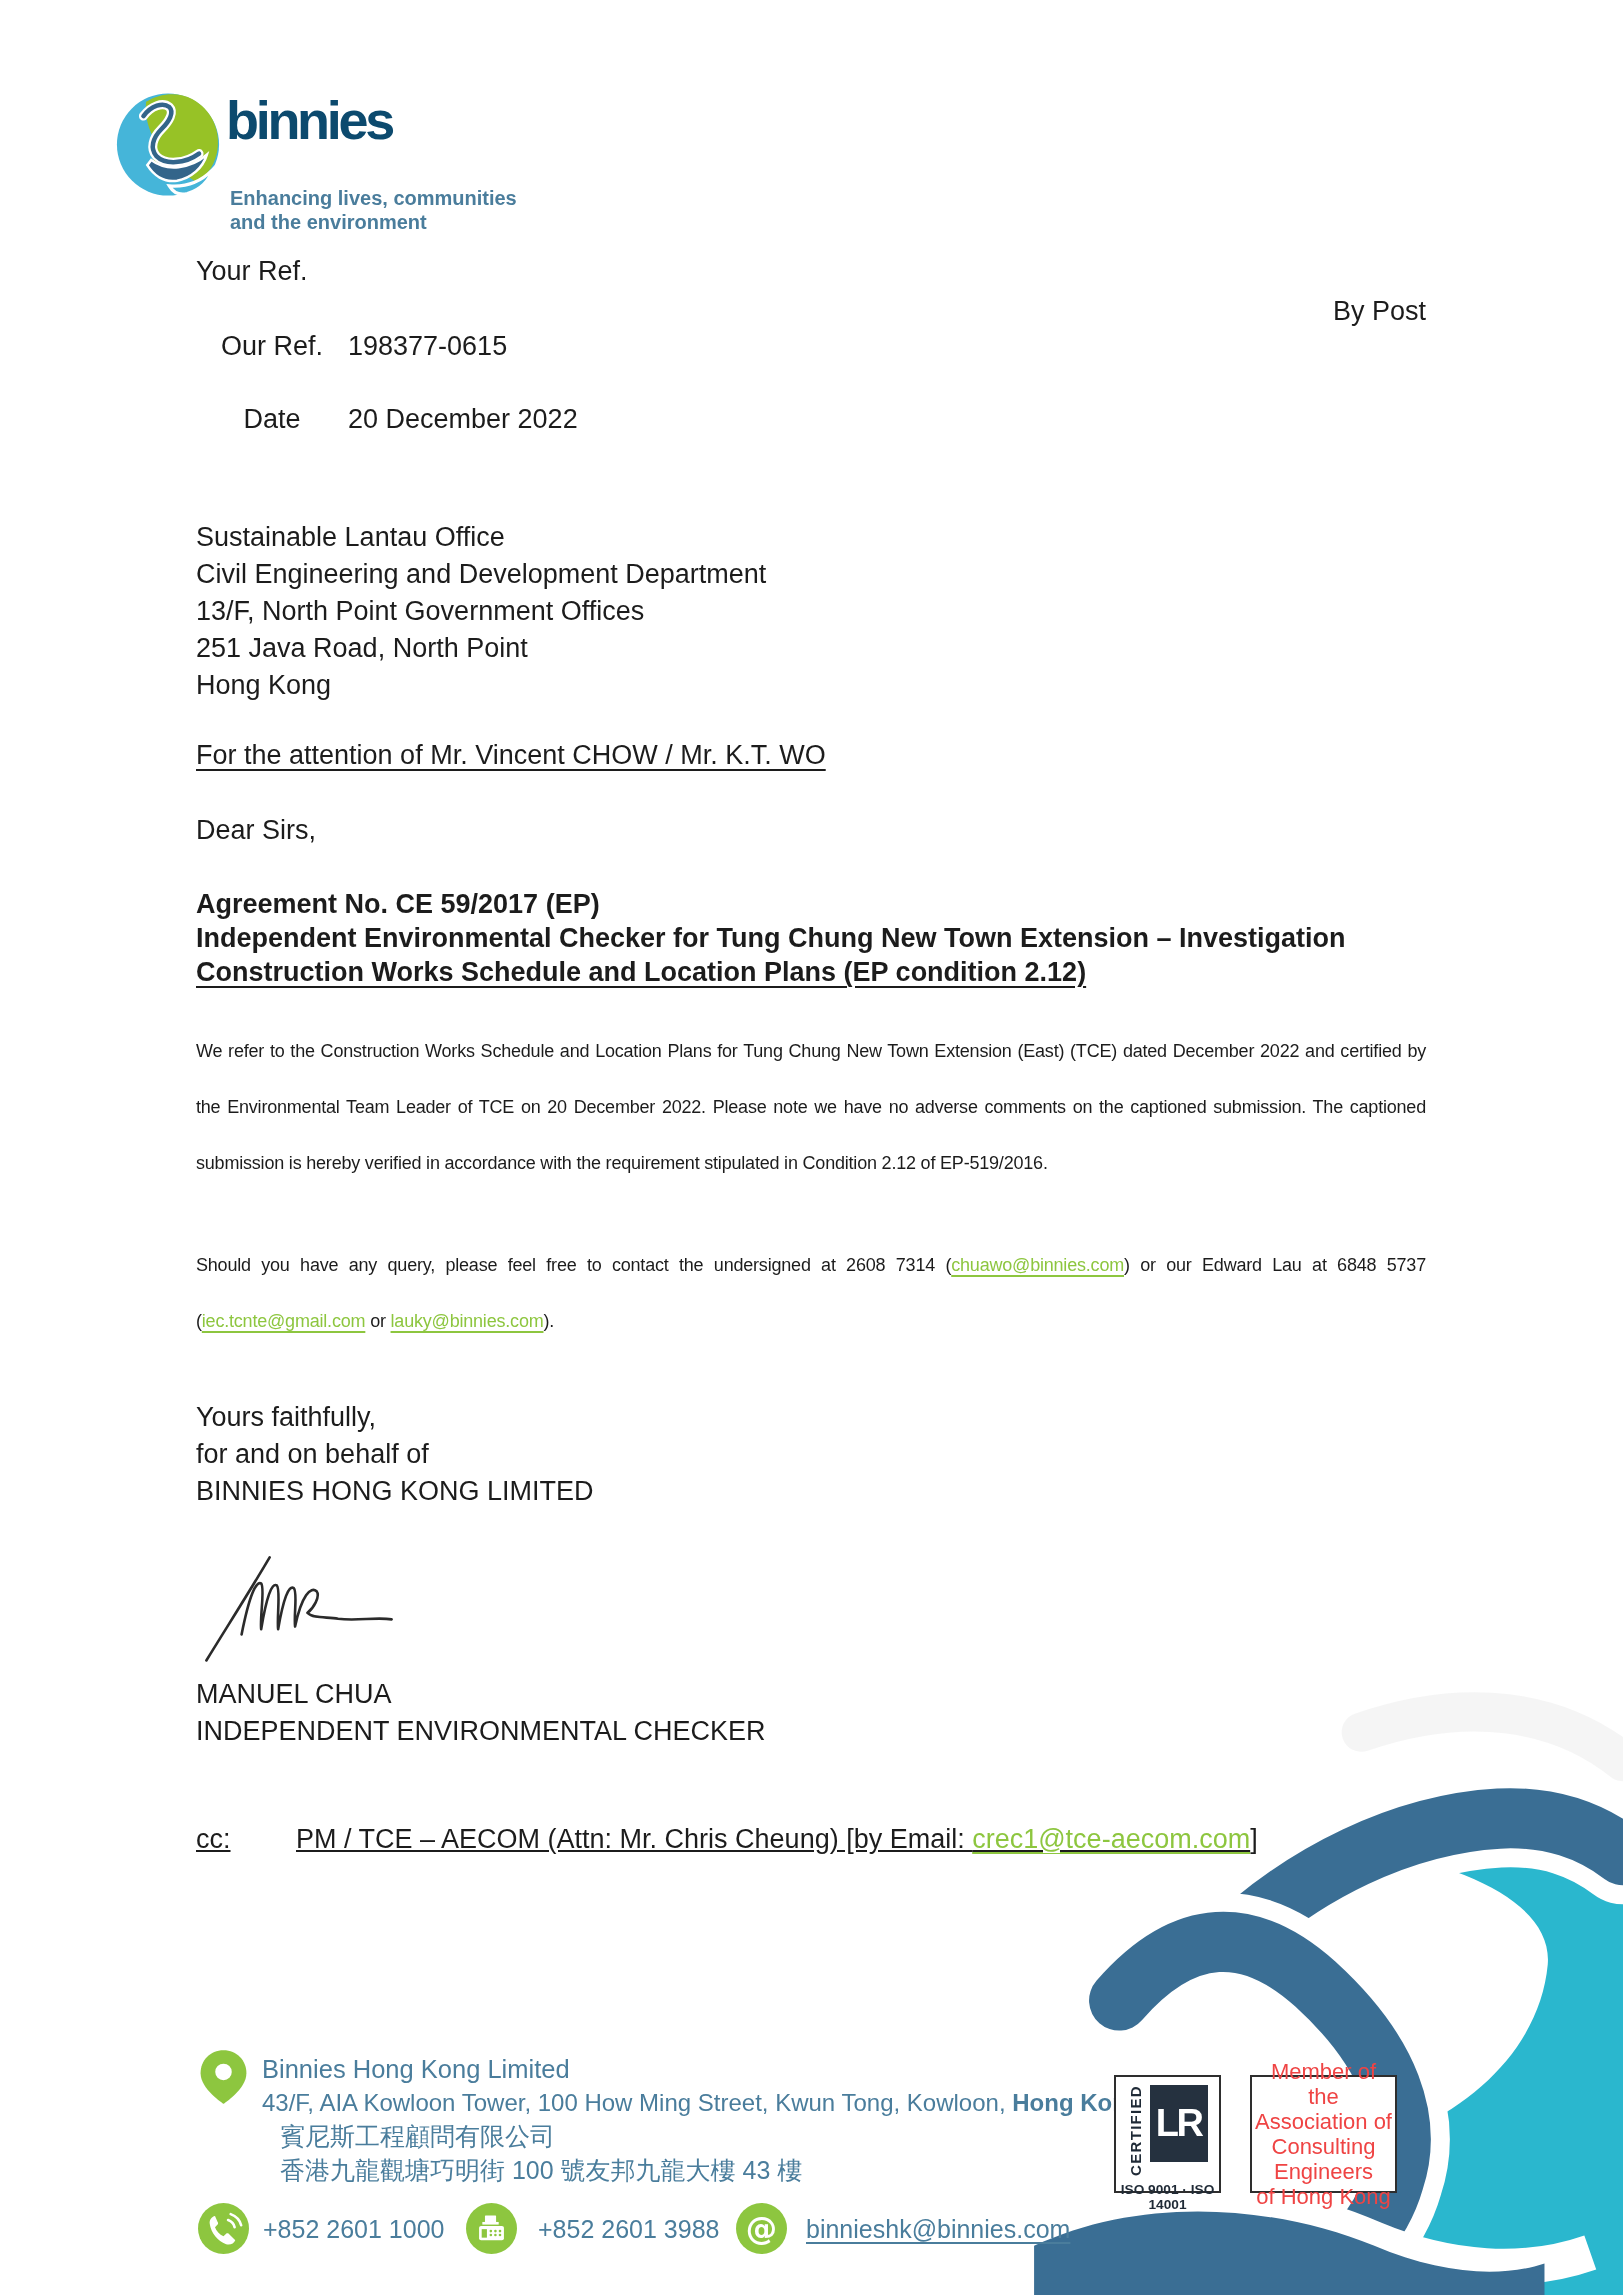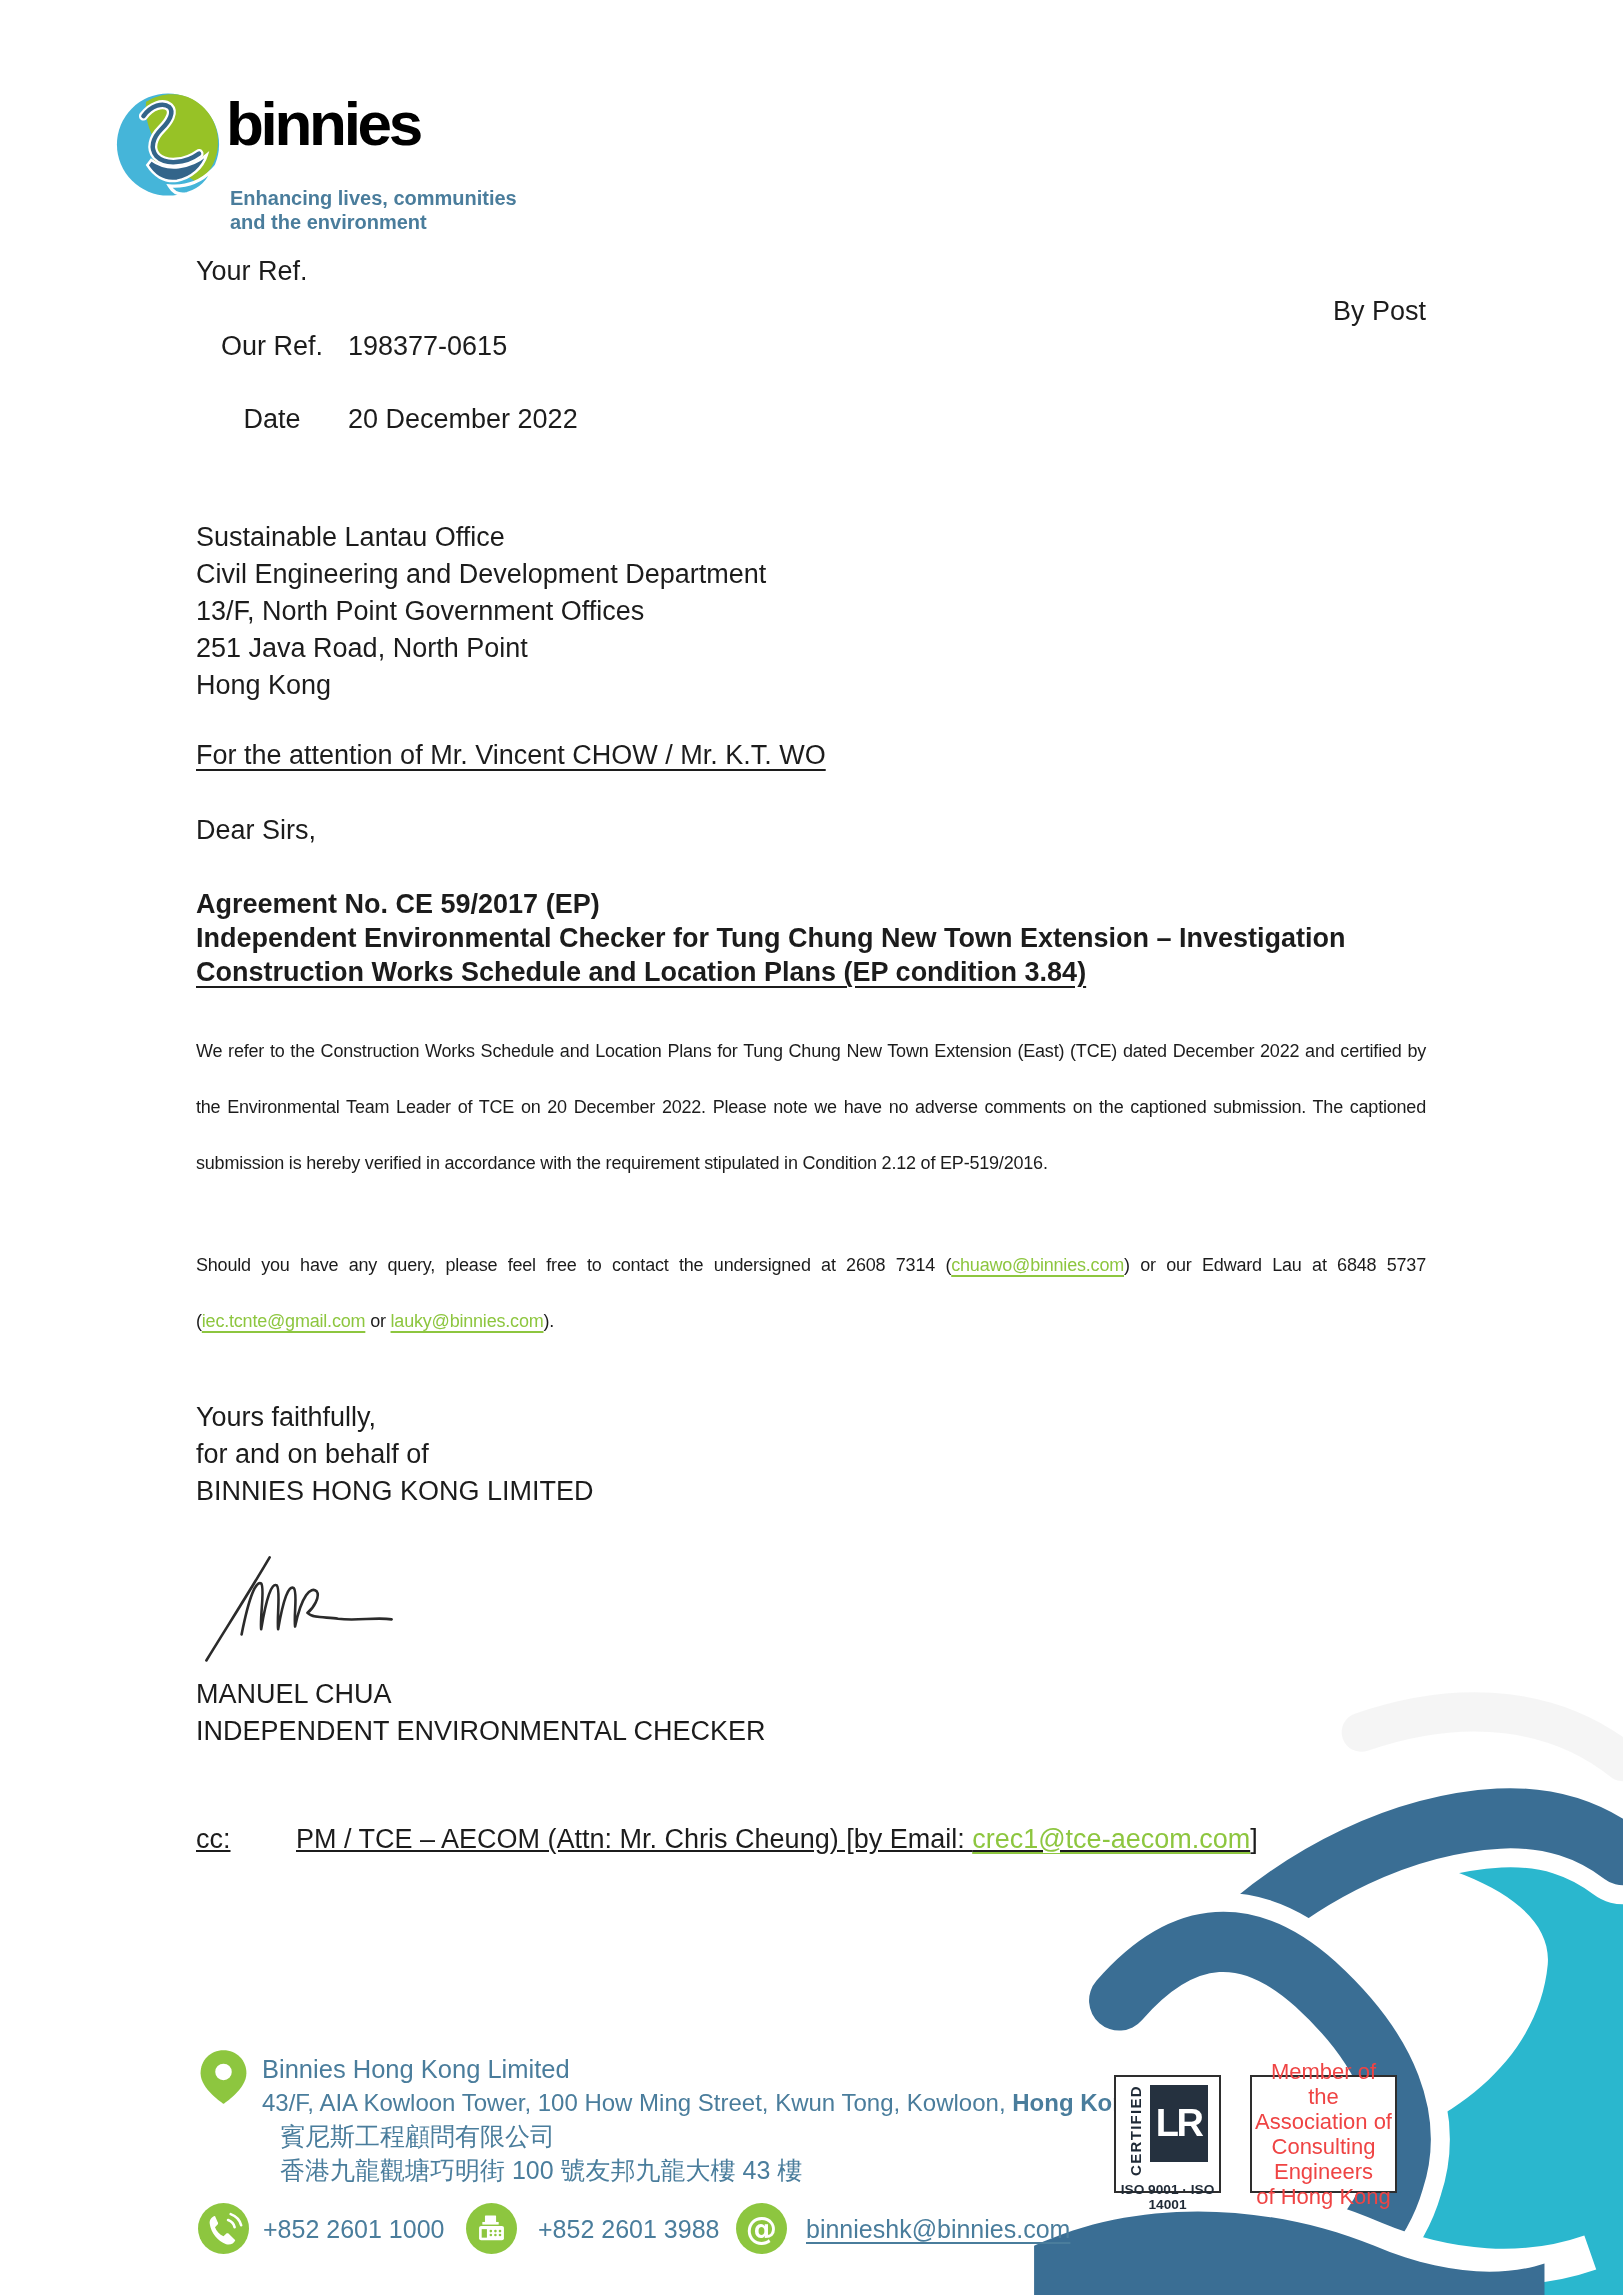--- a/index.html
+++ b/index.html
@@ -10,21 +10,21 @@
     background:#ffffff;
     overflow:hidden;
     font-family:"Liberation Sans","DejaVu Sans",sans-serif;
     color:#1c1c1c;
   }
   .abs{position:absolute;}
   .z1{z-index:1;}
   .lbl{font-size:27px;}
   .row-label{display:inline-block;width:152px;text-align:center;}
   
-  .wordmark{font-size:62px;font-weight:700;color:#000000;letter-spacing:-3.3px;line-height:1;}
+  .wordmark{font-size:54px;font-weight:700;color:#0c4a6e;letter-spacing:-3.3px;line-height:1;}
   .tagline{font-size:20px;line-height:24px;font-weight:700;color:#4A7D9C;}
   
   .addr{font-size:27px;line-height:37px;}
   .attention{font-size:27px;text-decoration:underline;text-decoration-thickness:2px;text-underline-offset:4.6px;}
   .subject{font-size:27px;font-weight:700;line-height:34px;}
   .subject .u{text-decoration:underline;text-decoration-thickness:2px;text-underline-offset:4.6px;}
   .para{width:1230px;text-align:justify;font-size:18px;line-height:56px;letter-spacing:-0.2px;}
   .glink{color:#8DC63F;text-decoration:underline;text-decoration-thickness:2px;text-underline-offset:3.9px;cursor:pointer;}
   .closing{font-size:27px;line-height:37px;}
   .sig-block{font-size:27px;line-height:37px;}
@@ -91,21 +91,21 @@
     <div>Hong Kong</div>
   </div>
 
   <div class="abs z1 attention" style="left:196px;top:740px;">For the attention of Mr. Vincent CHOW / Mr. K.T. WO</div>
 
   <div class="abs z1 lbl" style="left:196px;top:815px;">Dear Sirs,</div>
 
   <div class="abs z1 subject" style="left:196px;top:887px;">
     <div>Agreement No. CE 59/2017 (EP)</div>
     <div>Independent Environmental Checker for Tung Chung New Town Extension – Investigation</div>
-    <div class="u">Construction Works Schedule and Location Plans (EP condition 3.84)</div>
+    <div class="u">Construction Works Schedule and Location Plans (EP condition 2.12)</div>
   </div>
 
   <div class="abs z1 para" style="left:196px;top:1023px;">We refer to the Construction Works Schedule and Location Plans for Tung Chung New Town Extension (East) (TCE) dated December 2022 and certified by the Environmental Team Leader of TCE on 20 December 2022.  Please note we have no adverse comments on the captioned submission. The captioned submission is hereby verified in accordance with the requirement stipulated in Condition 2.12 of EP-519/2016.</div>
 
   <div class="abs z1 para" style="left:196px;top:1237px;">
     <span>Should you have any query, please feel free to contact the undersigned at 2608 7314 (</span><span class="glink">chuawo@binnies.com</span><span>) or our Edward Lau at 6848 5737 (</span><span class="glink">iec.tcnte@gmail.com</span><span> or </span><span class="glink">lauky@binnies.com</span><span>).</span>
   </div>
 
   <div class="abs z1 closing" style="left:196px;top:1399px;">
     <div>Yours faithfully,</div>

